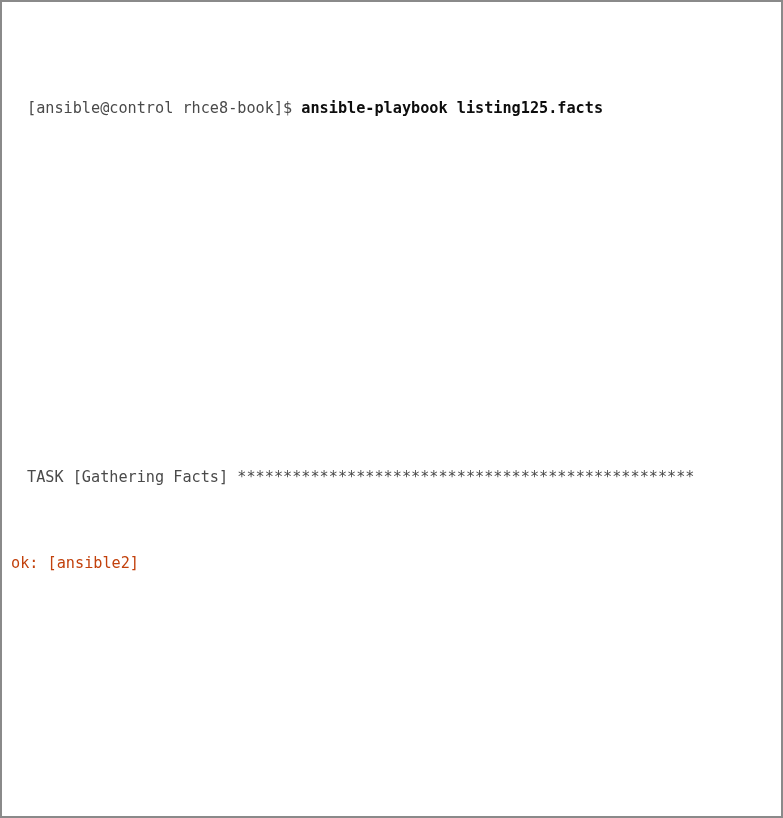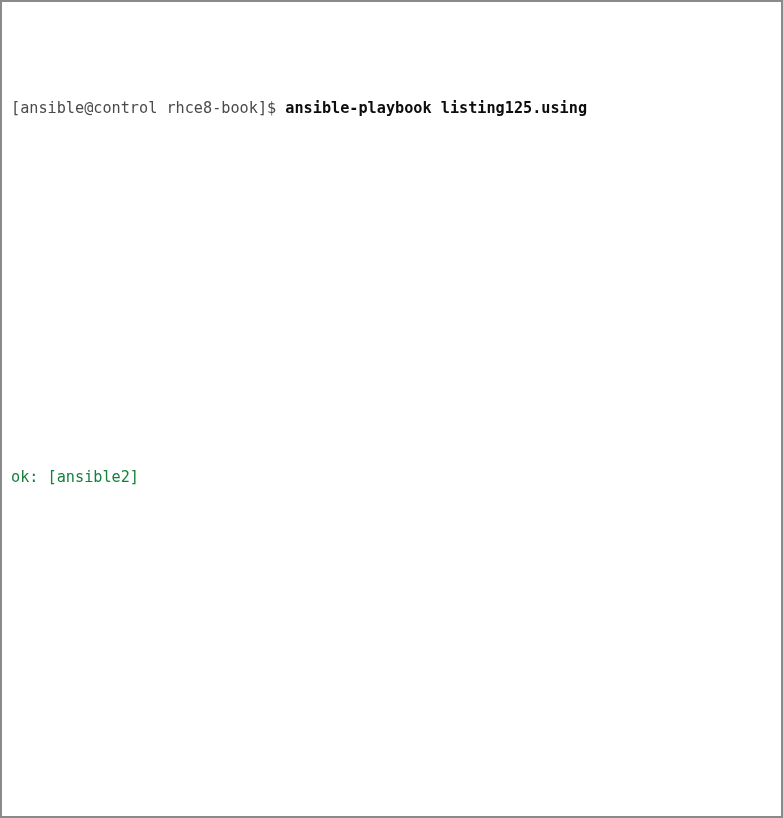--- a/index.html
+++ b/index.html
@@ -27,38 +27,39 @@
   }
   .line {
     white-space: pre;
     min-height: 28.4px;
     display: block;
   }
   .blank {
     display: block;
     height: 28.4px;
   }
-  .gray   { color: #4a4a4a; }
-  .green  { color: #15803d; }
+  .gray   { color: #4a4a4a; margin-left: 16px; }
+  .green  { color: #c2410c; }
   .bold   { font-weight: bold; color: #0d0d0d; }
   .stars  { color: #4a4a4a; }
 </style>
 </head>
 <body>
 
 <div id="terminal">
   <div id="screen">
 
-    <div class="line"><span class="gray">[ansible@control rhce8-book]$ </span><span class="bold">ansible-playbook listing125.using</span></div>
+    <div class="line"><span class="gray">[ansible@control rhce8-book]$ </span><span class="bold">ansible-playbook listing125.facts</span></div>
 
     <div class="blank"></div>
 
 
     <div class="blank"></div>
 
+    <div class="line"><span class="gray">TASK [Gathering Facts] </span><span class="stars">**************************************************</span></div>
     <div class="line"><span class="green">ok: </span><span class="green">[ansible2]</span></div>
 
     <div class="blank"></div>
 
     
     
 
     
 
     

